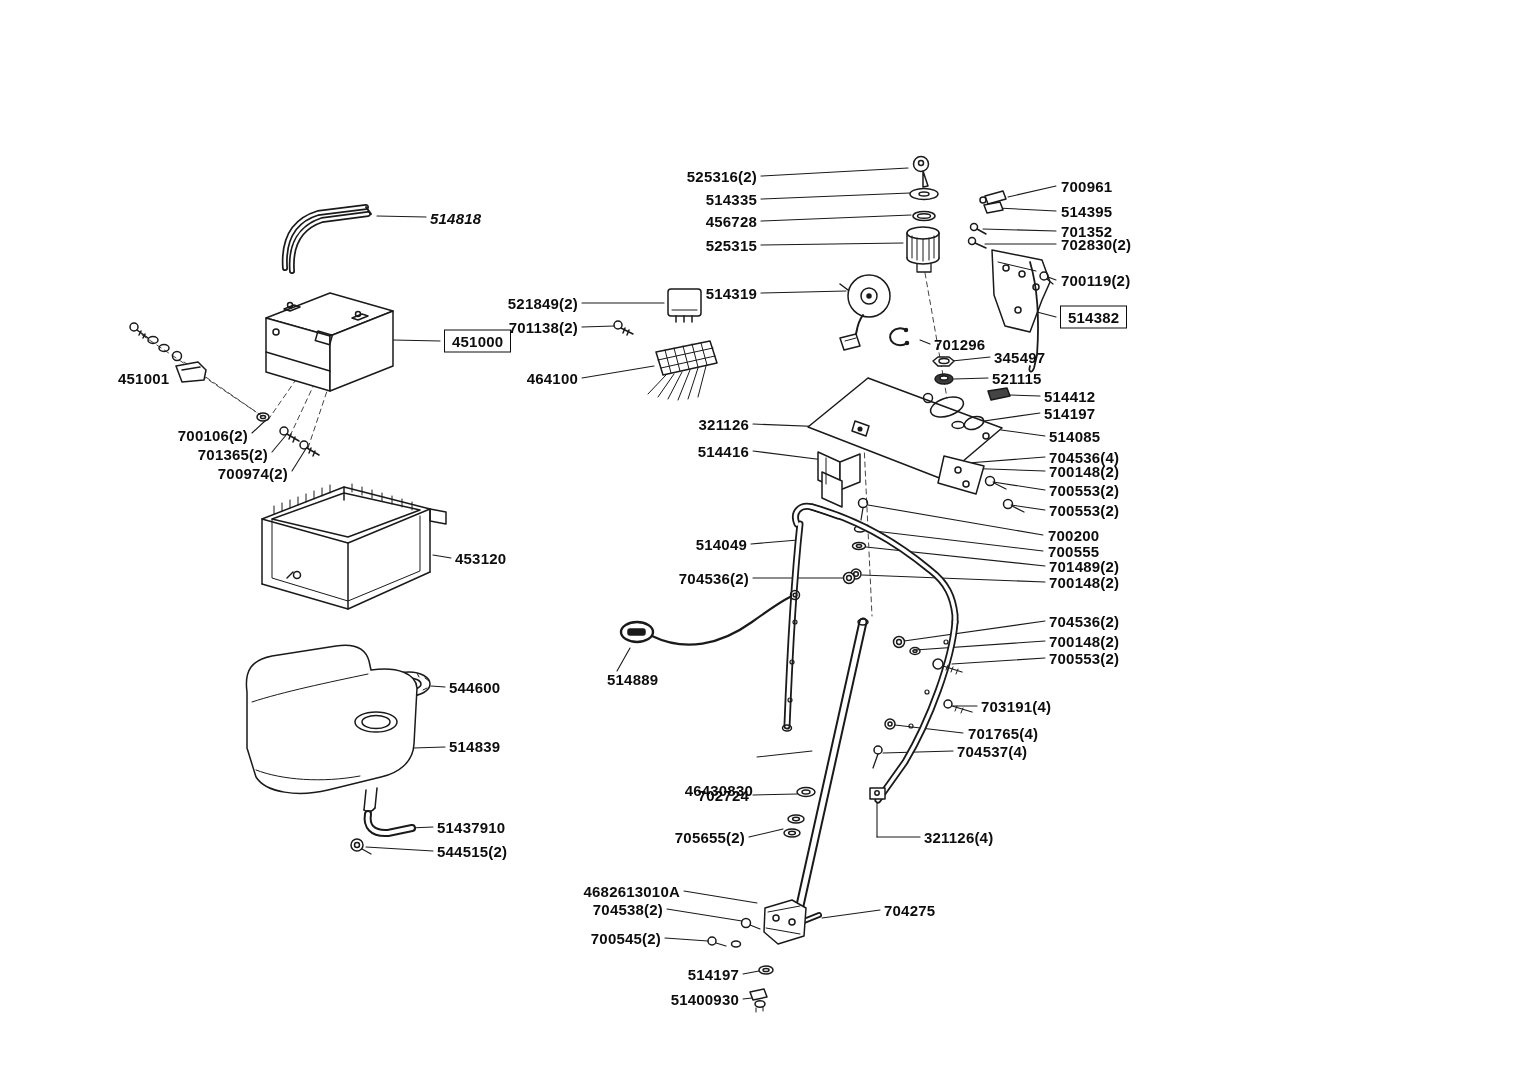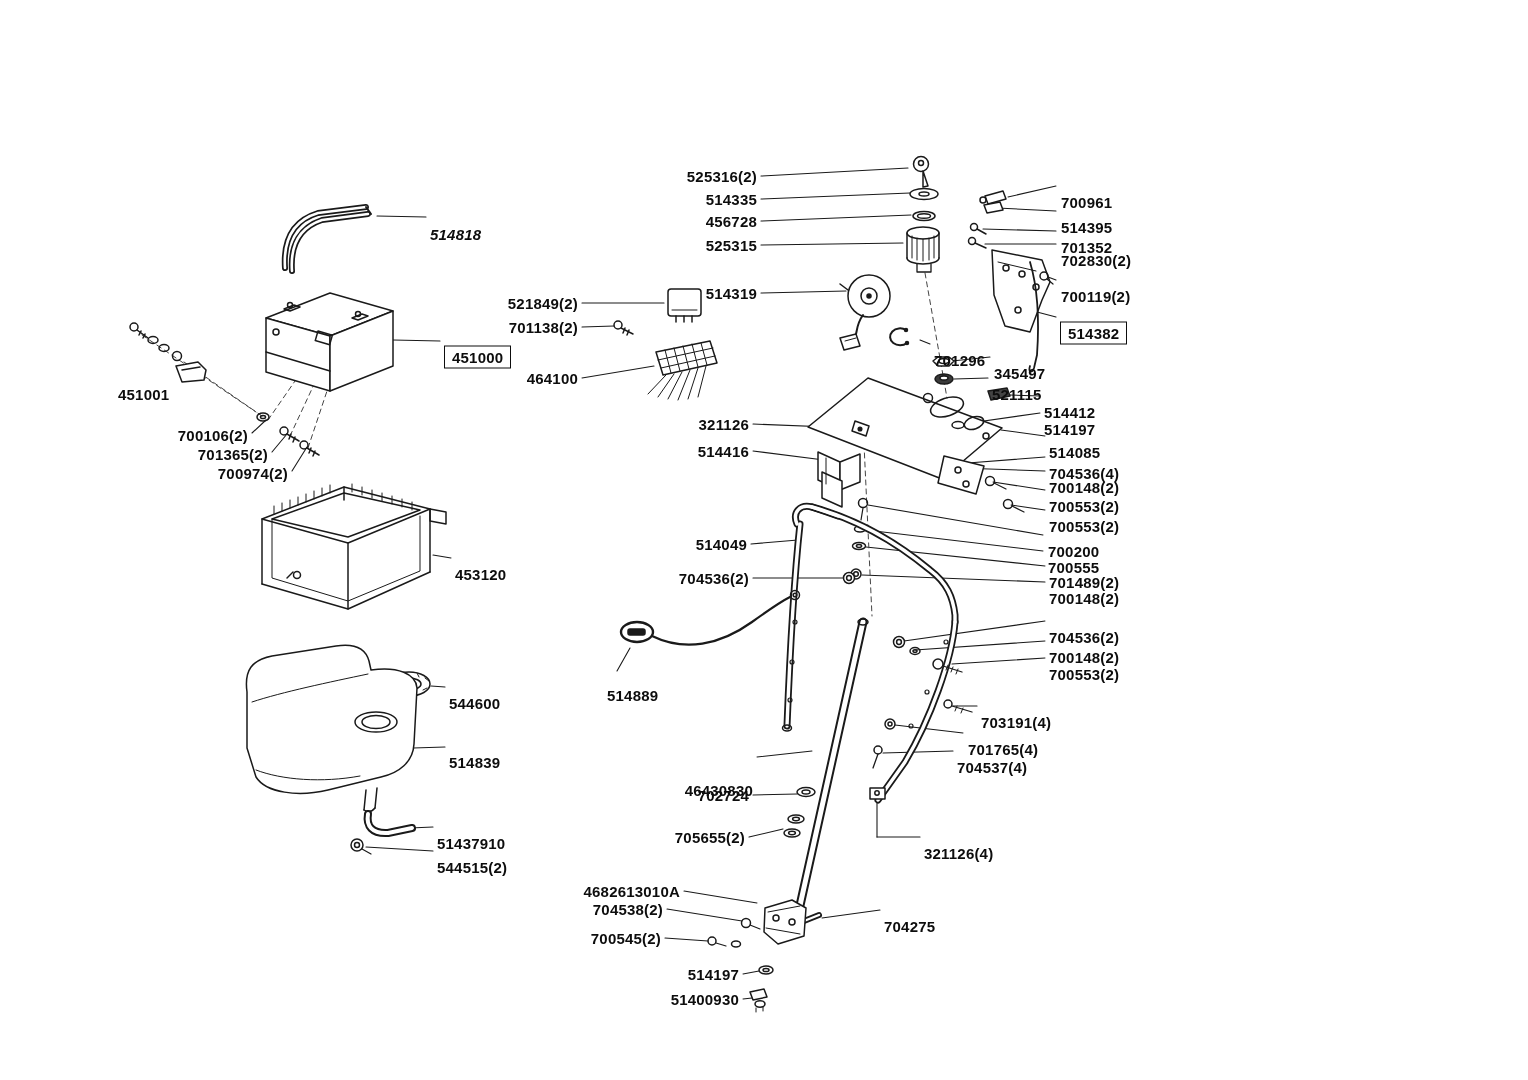--- a/index.html
+++ b/index.html
@@ -6,21 +6,21 @@
   .stage {
     position:relative; width:1528px; height:1080px; background:#ffffff;
     font-family:"Liberation Sans", sans-serif; overflow:hidden;
   }
   .stage svg { position:absolute; left:0; top:0; }
   .label-layer { position:absolute; left:0; top:0; width:100%; height:100%; }
   .part-label {
     position:absolute; font-size:15px; font-weight:bold; color:#0d0d0d;
     white-space:nowrap; letter-spacing:.2px; line-height:1;
   }
-  .align-left  { transform:translate(0,-50%);margin-top:16px; }
+  .align-left  { transform:translate(0,-50%); }
   .align-right { transform:translate(-100%,-50%); }
   .boxed { border:1.6px solid #0d0d0d; padding:3px 7px; background:#fff; }
 </style>
 </head>
 <body>
 
 <div class="stage">
 
 <svg width="1528" height="1080" viewBox="0 0 1528 1080" fill="none" stroke="#1a1a1a" stroke-width="1.5" stroke-linecap="round" stroke-linejoin="round">
 

